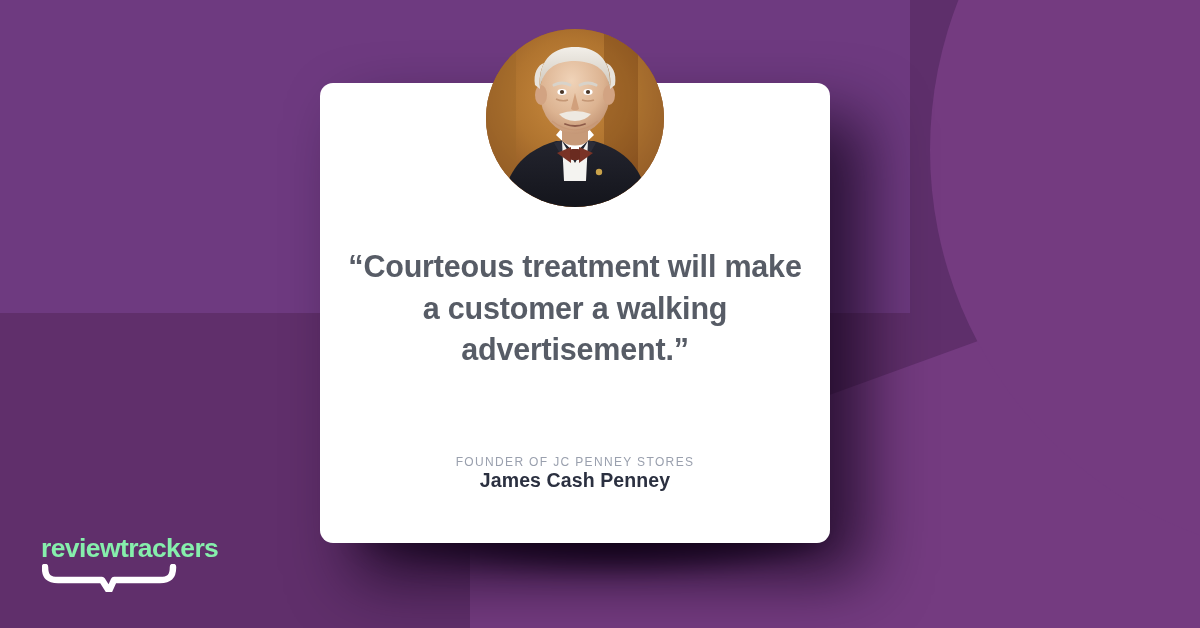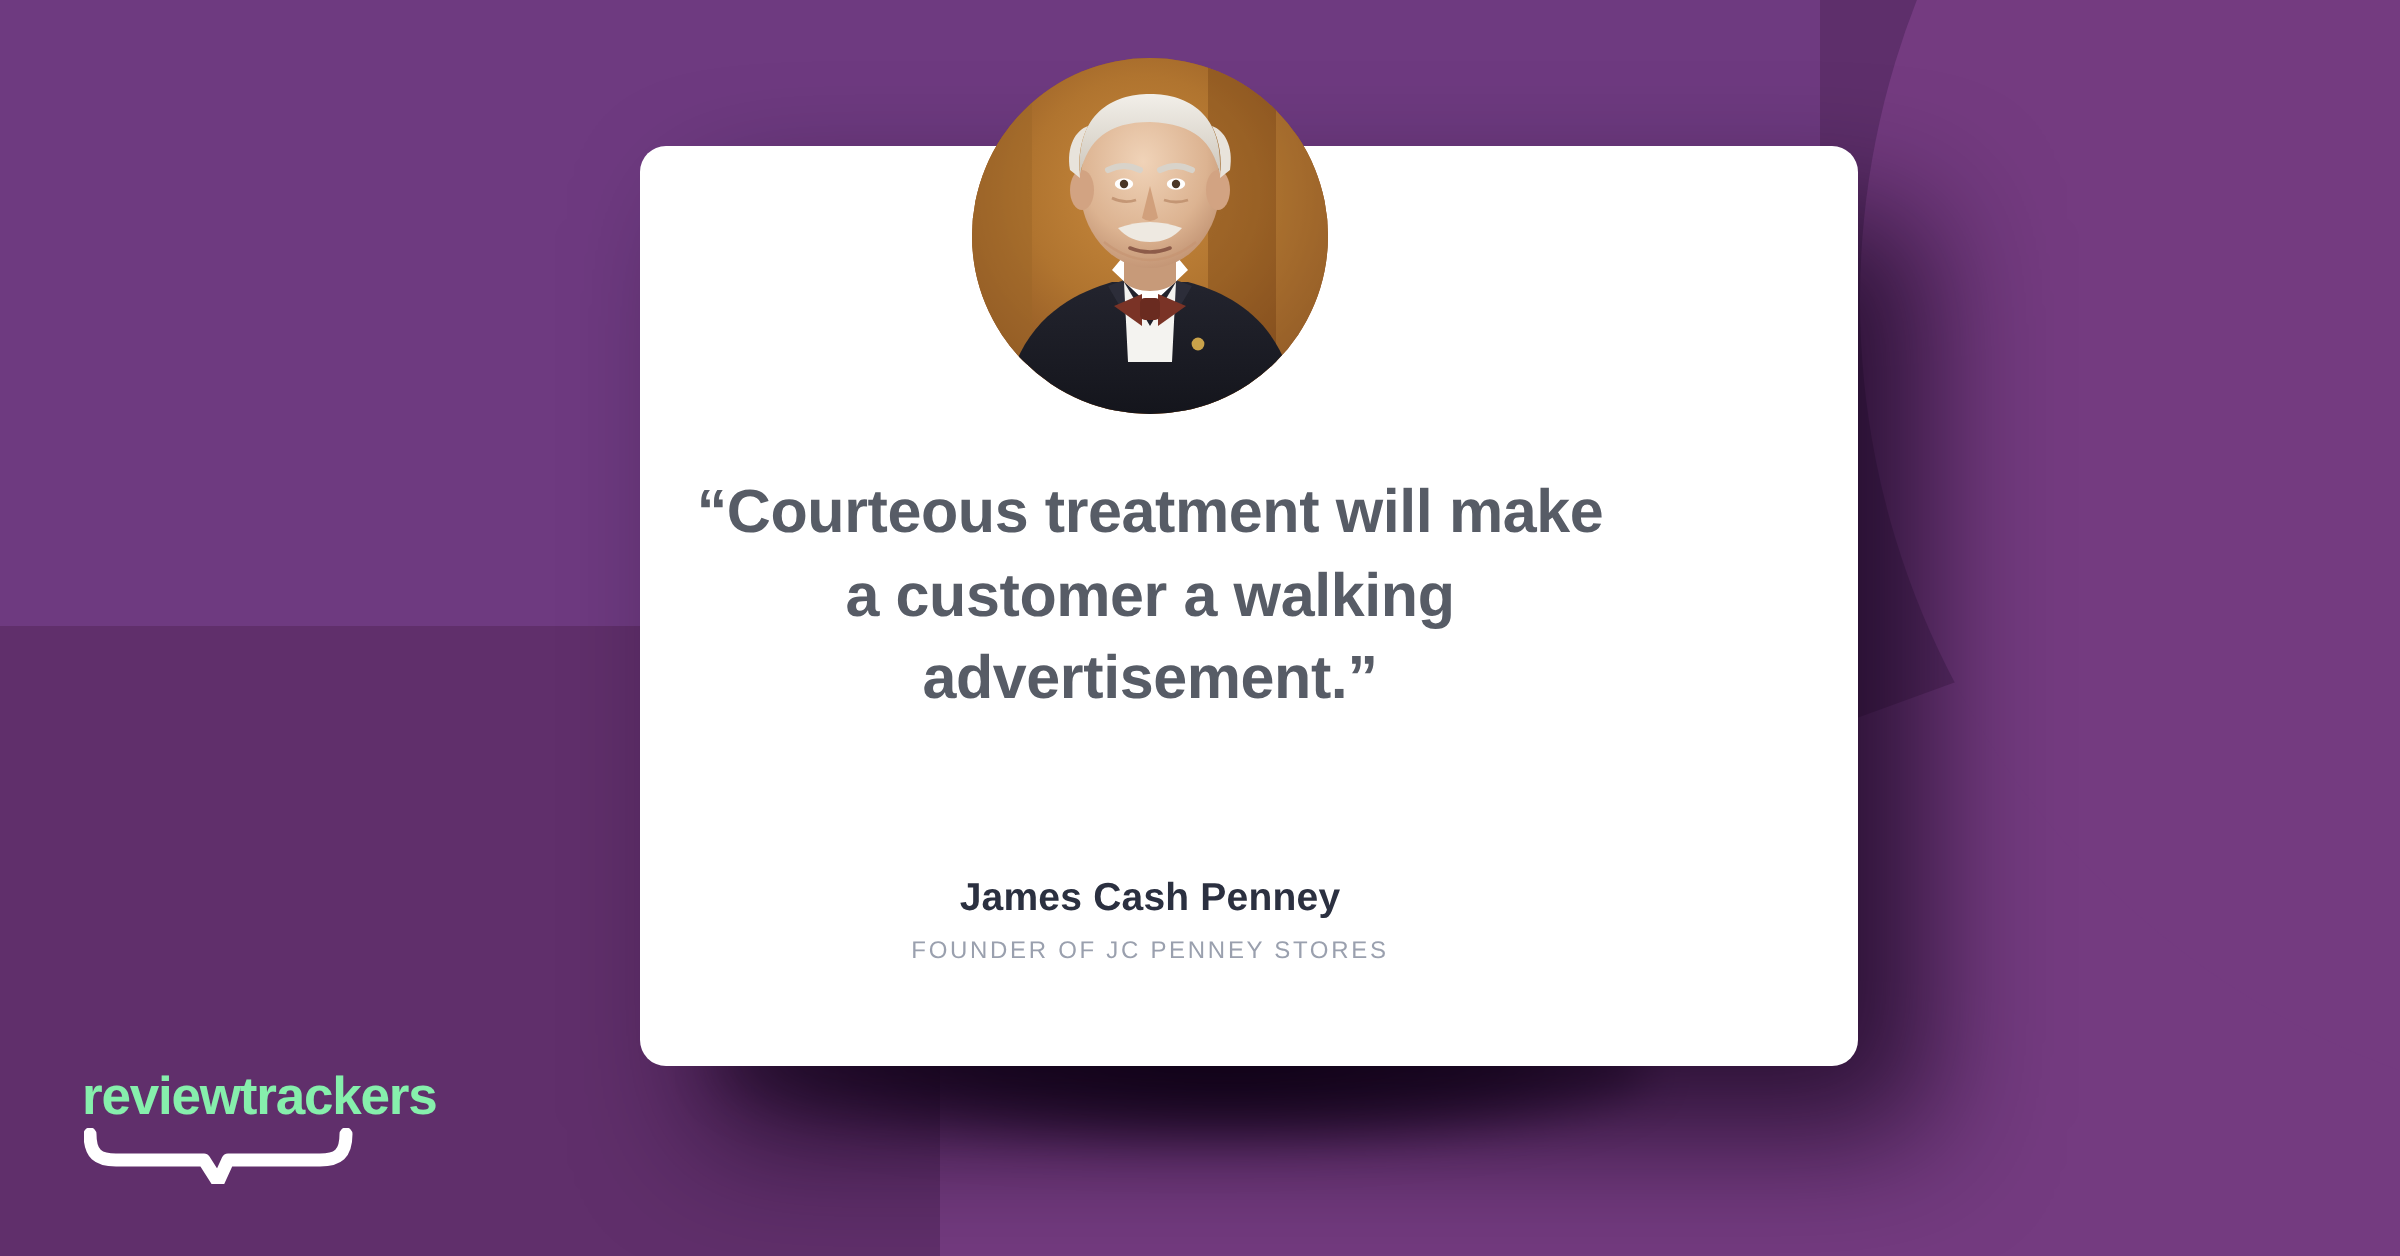--- a/index.html
+++ b/index.html
@@ -75,22 +75,22 @@
     top: 0;
     width: 910px;
     height: 313px;
     background: #6E3A80;
   }
 
   
   #quote-card {
     position: absolute;
     left: 320px;
-    top: 73px;
-    width: 609px;
+    top: 83px;
+    width: 510px;
     height: 460px;
     background: #ffffff;
     border-radius: 13px;
     box-shadow: 34px 34px 64px rgba(14, 0, 22, 0.72);
     z-index: 5;
   }
 
   #card-shadow-extra {
     position: absolute;
     left: 355px;
@@ -192,22 +192,22 @@
   <div class="bg-layer" id="bg-right-panel"></div>
   <div class="bg-layer" id="bg-circle"></div>
 
   <div id="card-shadow-extra"></div>
 
   <div id="quote-card">
 
     <div id="quote-text">“Courteous treatment will make a customer a walking advertisement.”</div>
 
     <div id="attribution">
+      <div id="author-title">FOUNDER OF JC PENNEY STORES</div>
       <div id="author-name">James Cash Penney</div>
-      <div id="author-title">FOUNDER OF JC PENNEY STORES</div>
     </div>
   </div>
 
   <div id="portrait">
     <svg width="178" height="178" viewBox="0 0 178 178">
       <defs>
         <radialGradient id="bgWarm" cx="48%" cy="38%" r="78%">
           <stop offset="0%" stop-color="#c98a3e"></stop>
           <stop offset="42%" stop-color="#b0742f"></stop>
           <stop offset="78%" stop-color="#8d5524"></stop>

